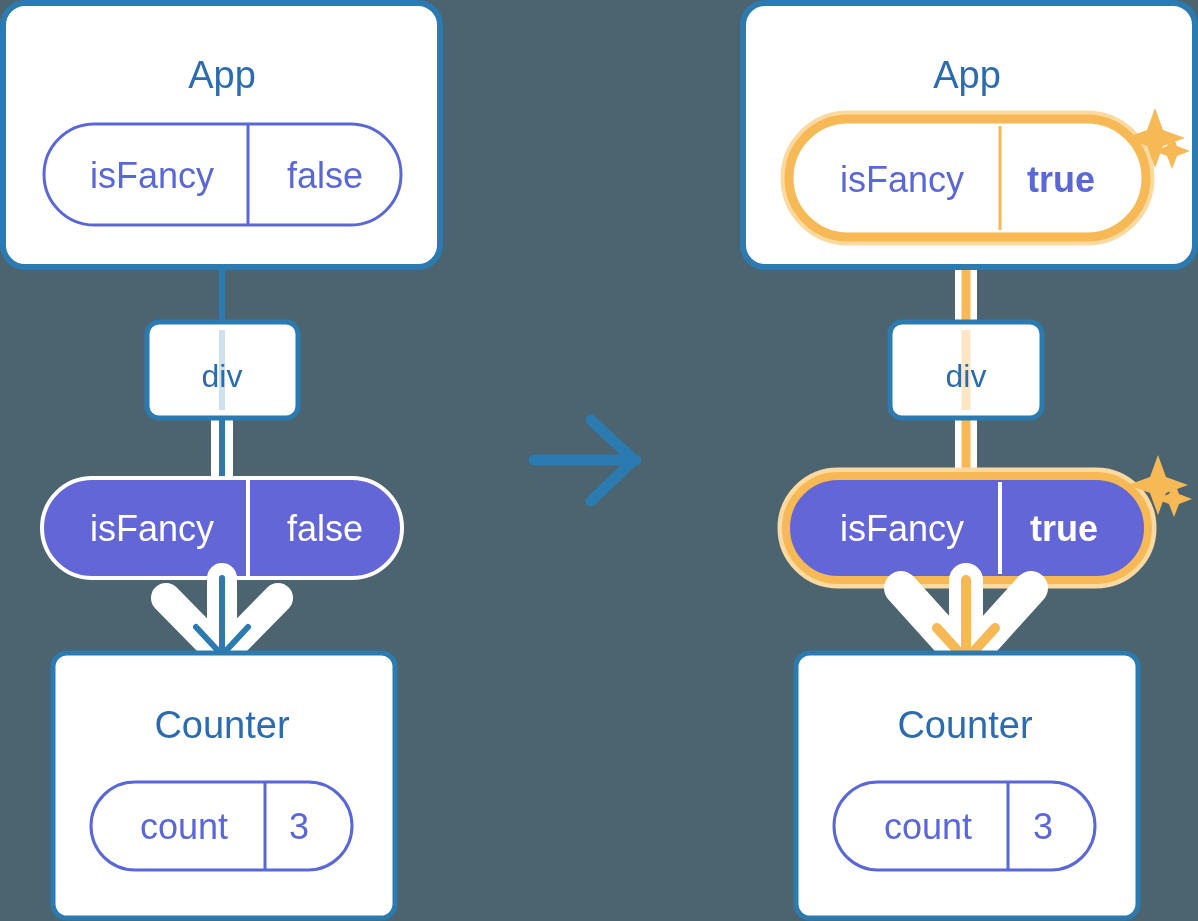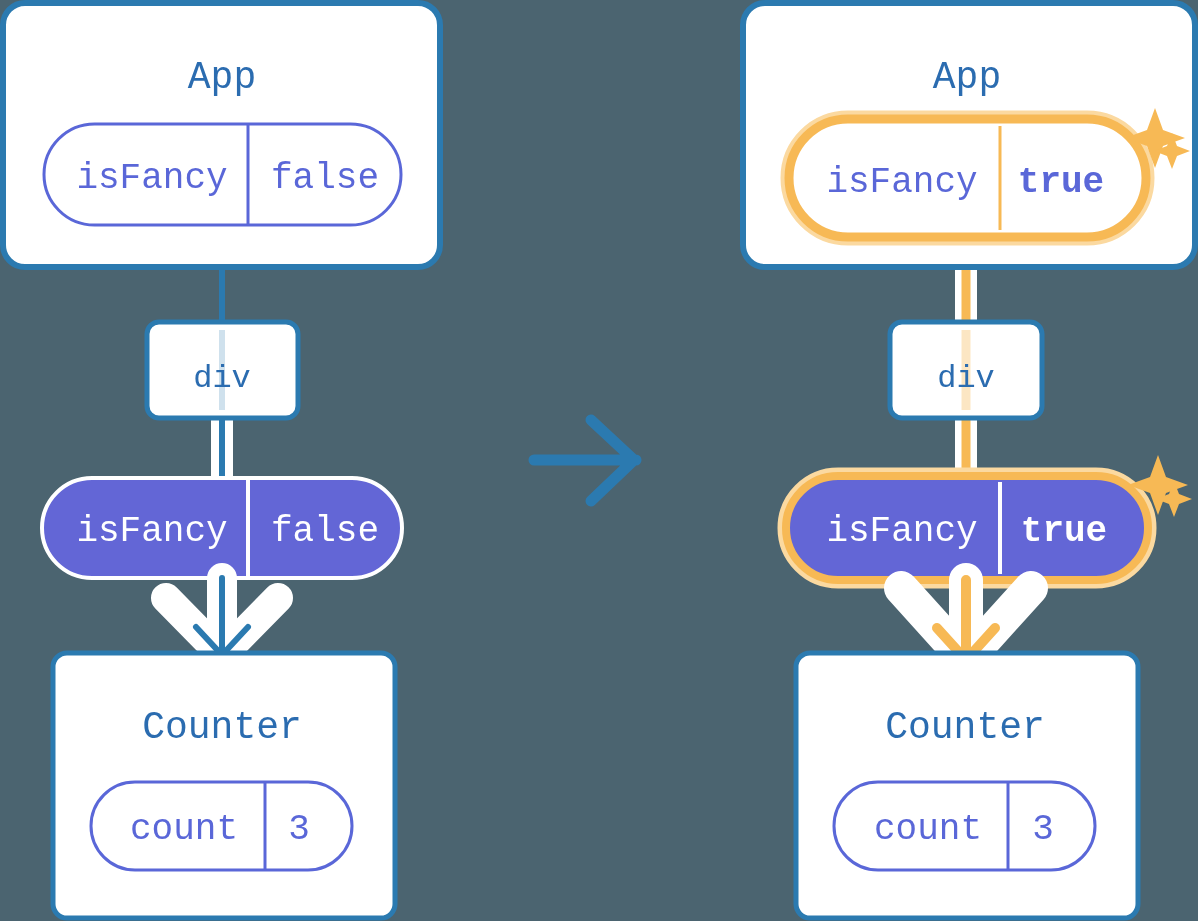--- a/index.html
+++ b/index.html
@@ -13,21 +13,20 @@
     height: 921px;
     position: relative;
     overflow: hidden;
     font-family: "Liberation Sans", sans-serif;
   }
   #stage {
     position: absolute;
     left: 0; top: 0;
     width: 1198px;
     height: 886px;
-    font-family: Liberation Mono, monospace;
   }
   #stage svg {
     display: block;
   }
   .card-title {
     font-size: 38px;
     fill: #2b6cb0;
   }
   .pill-label {
     font-size: 36px;

